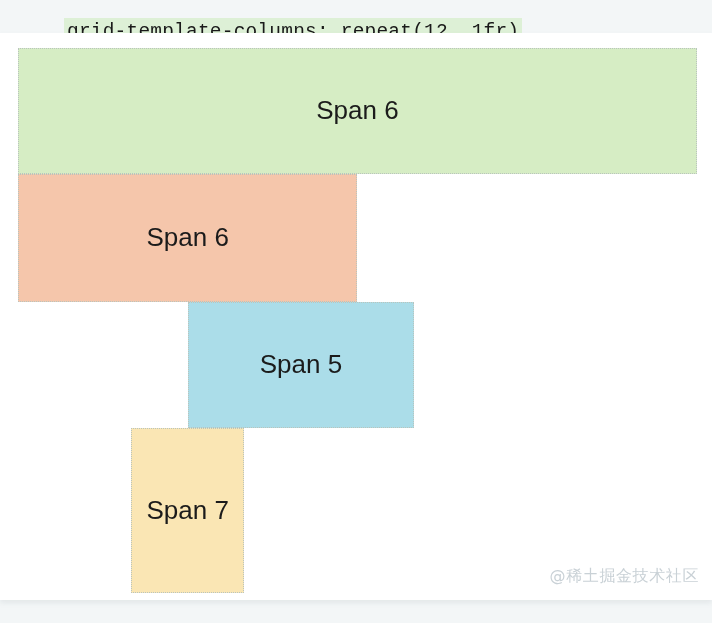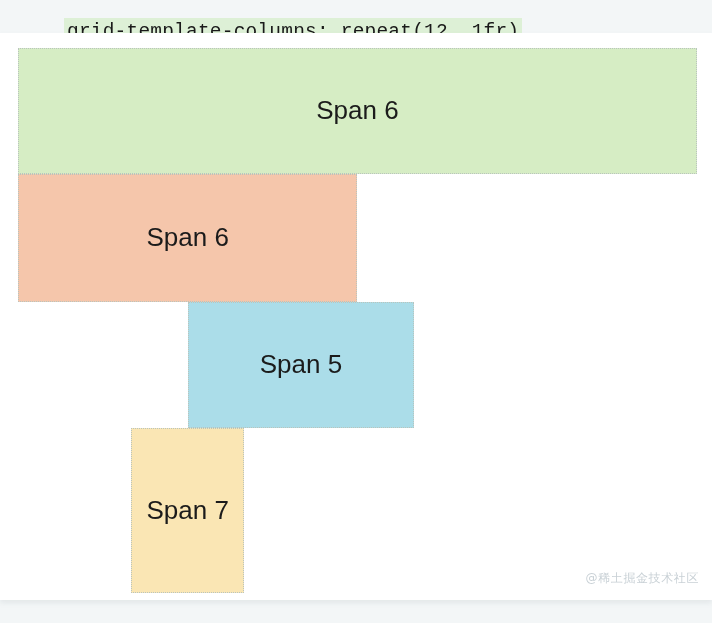--- a/index.html
+++ b/index.html
@@ -108,21 +108,21 @@
     grid-column: 3 / span 2;
     height: 165px;
     background: #fae6b4;
   }
 
   
   .watermark {
     position: absolute;
     right: 13px;
     bottom: 13px;
-    font-size: 12px;
+    font-size: 16px;
     color: #c9d1d6;
     font-family: "DejaVu Sans", sans-serif;
     letter-spacing: 0.6px;
     white-space: nowrap;
     user-select: none;
   }
 </style>
 </head>
 <body>
 

